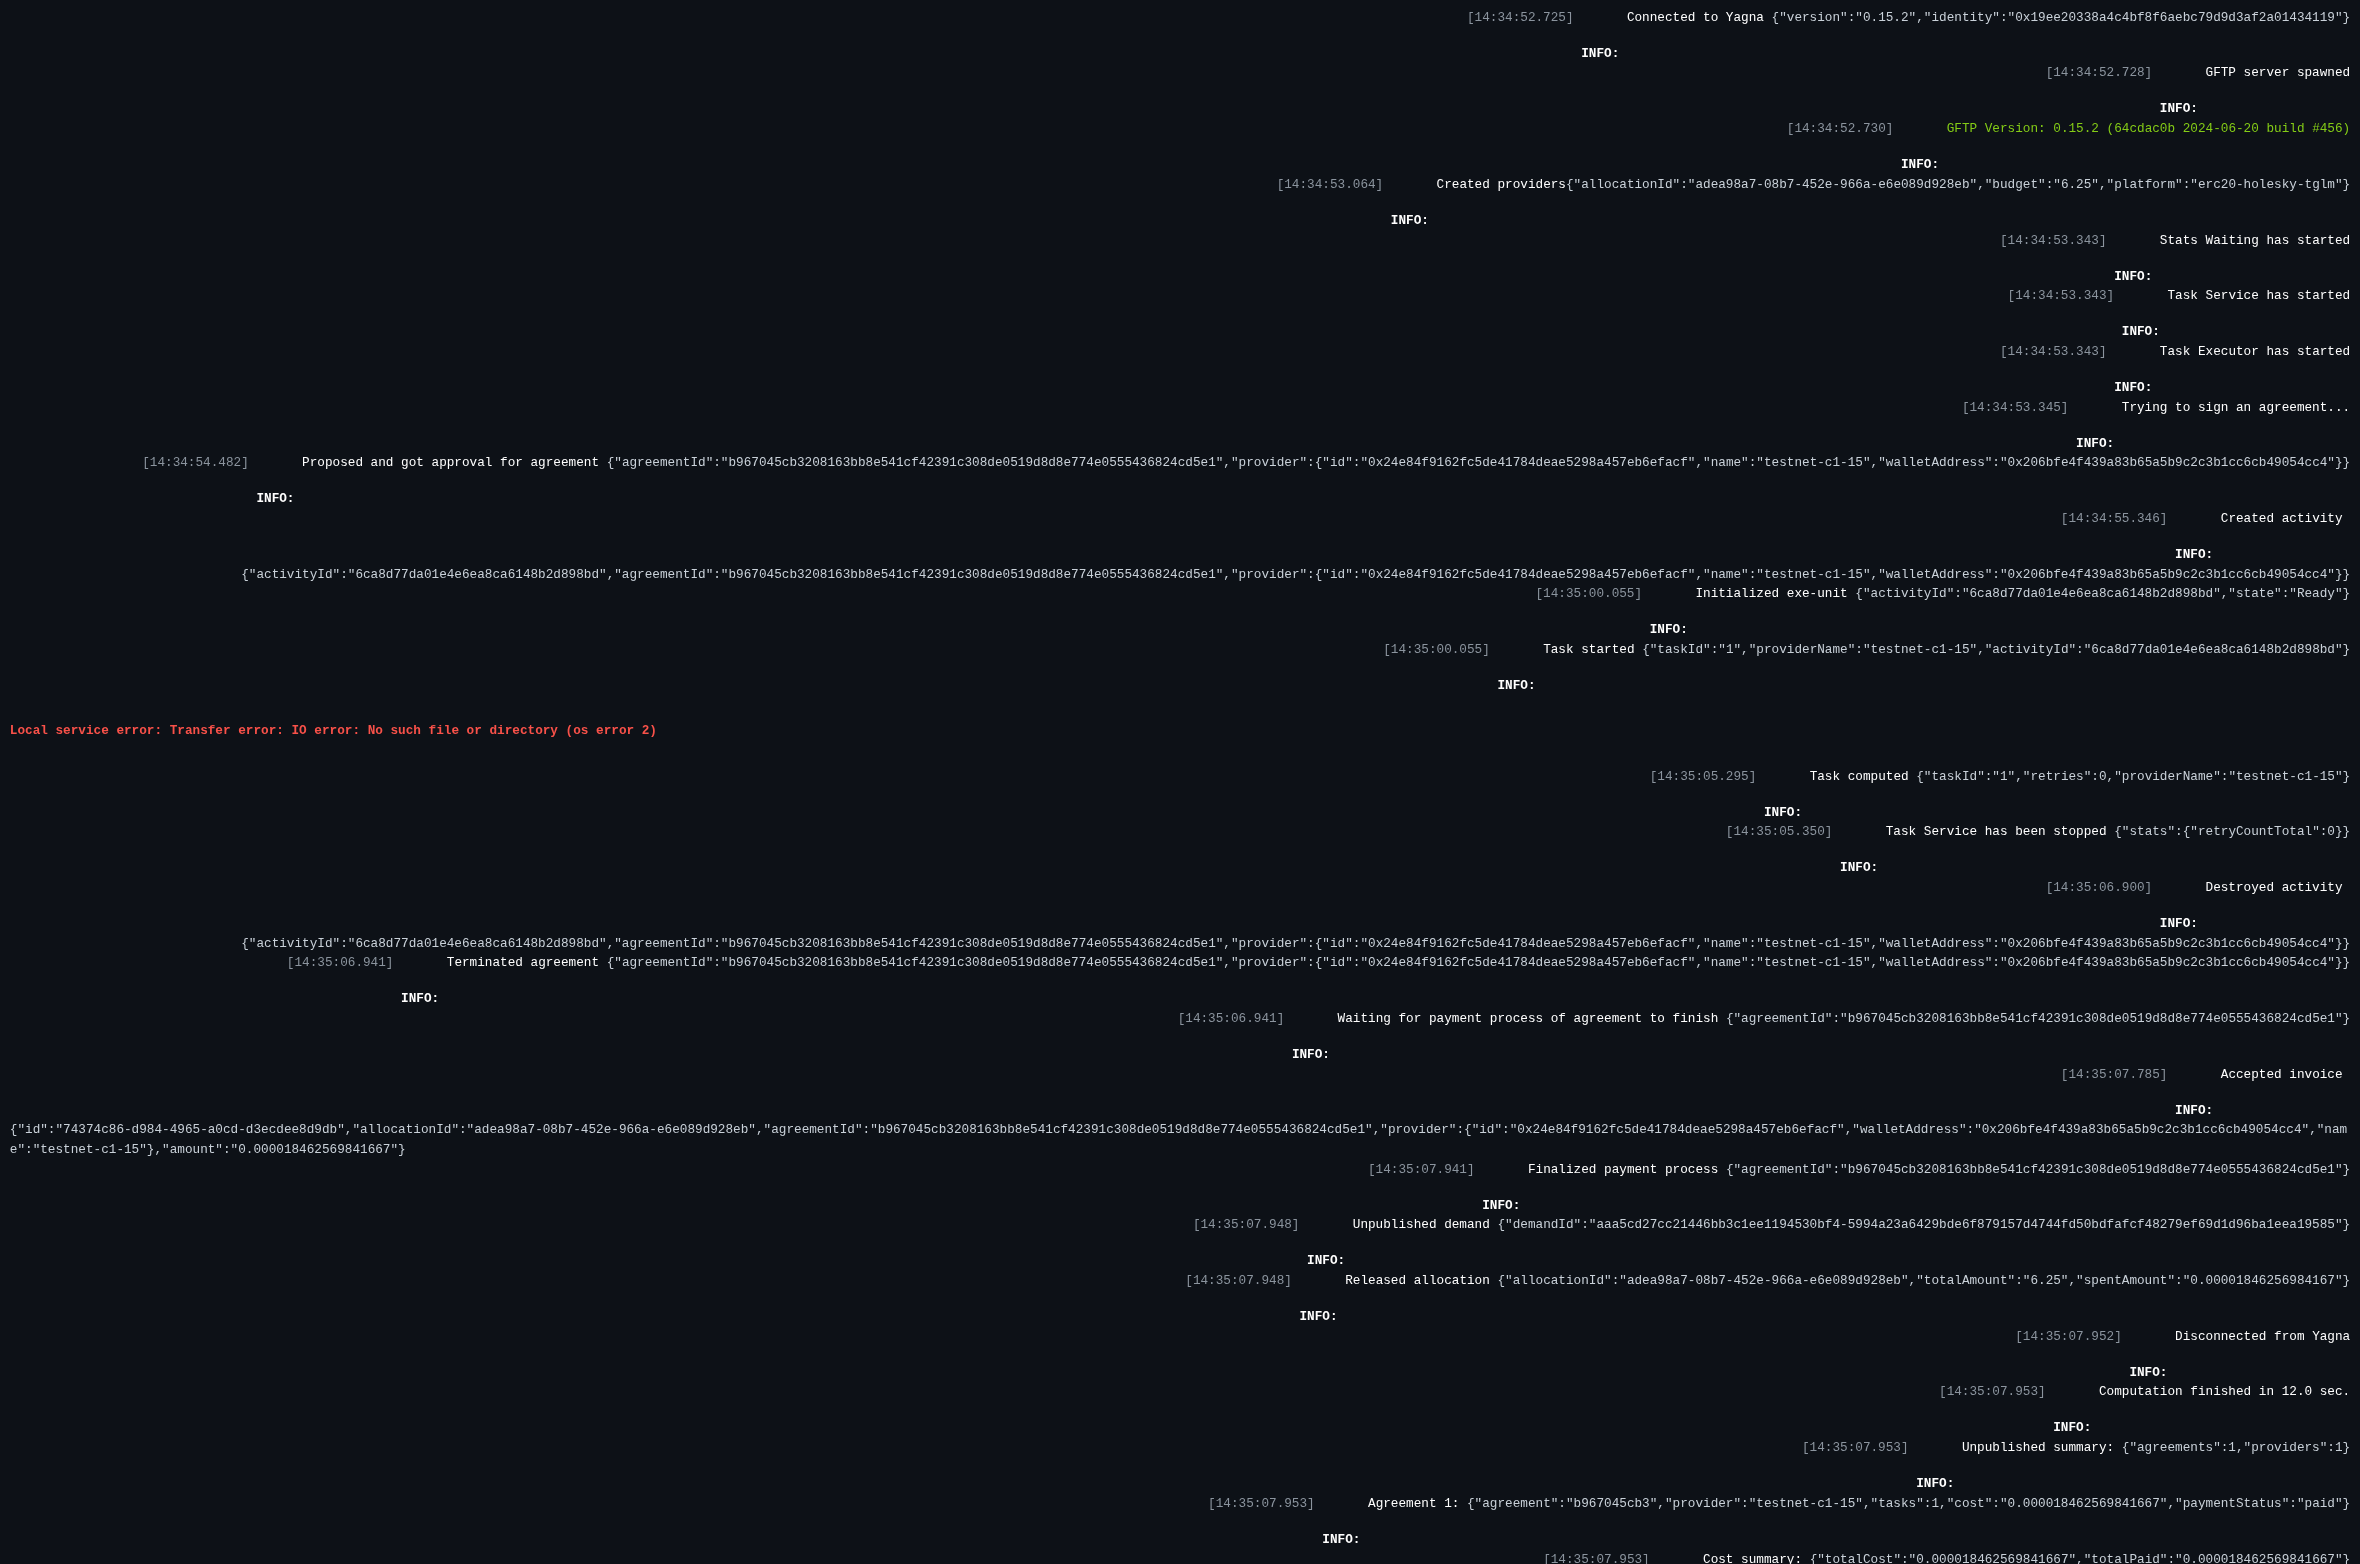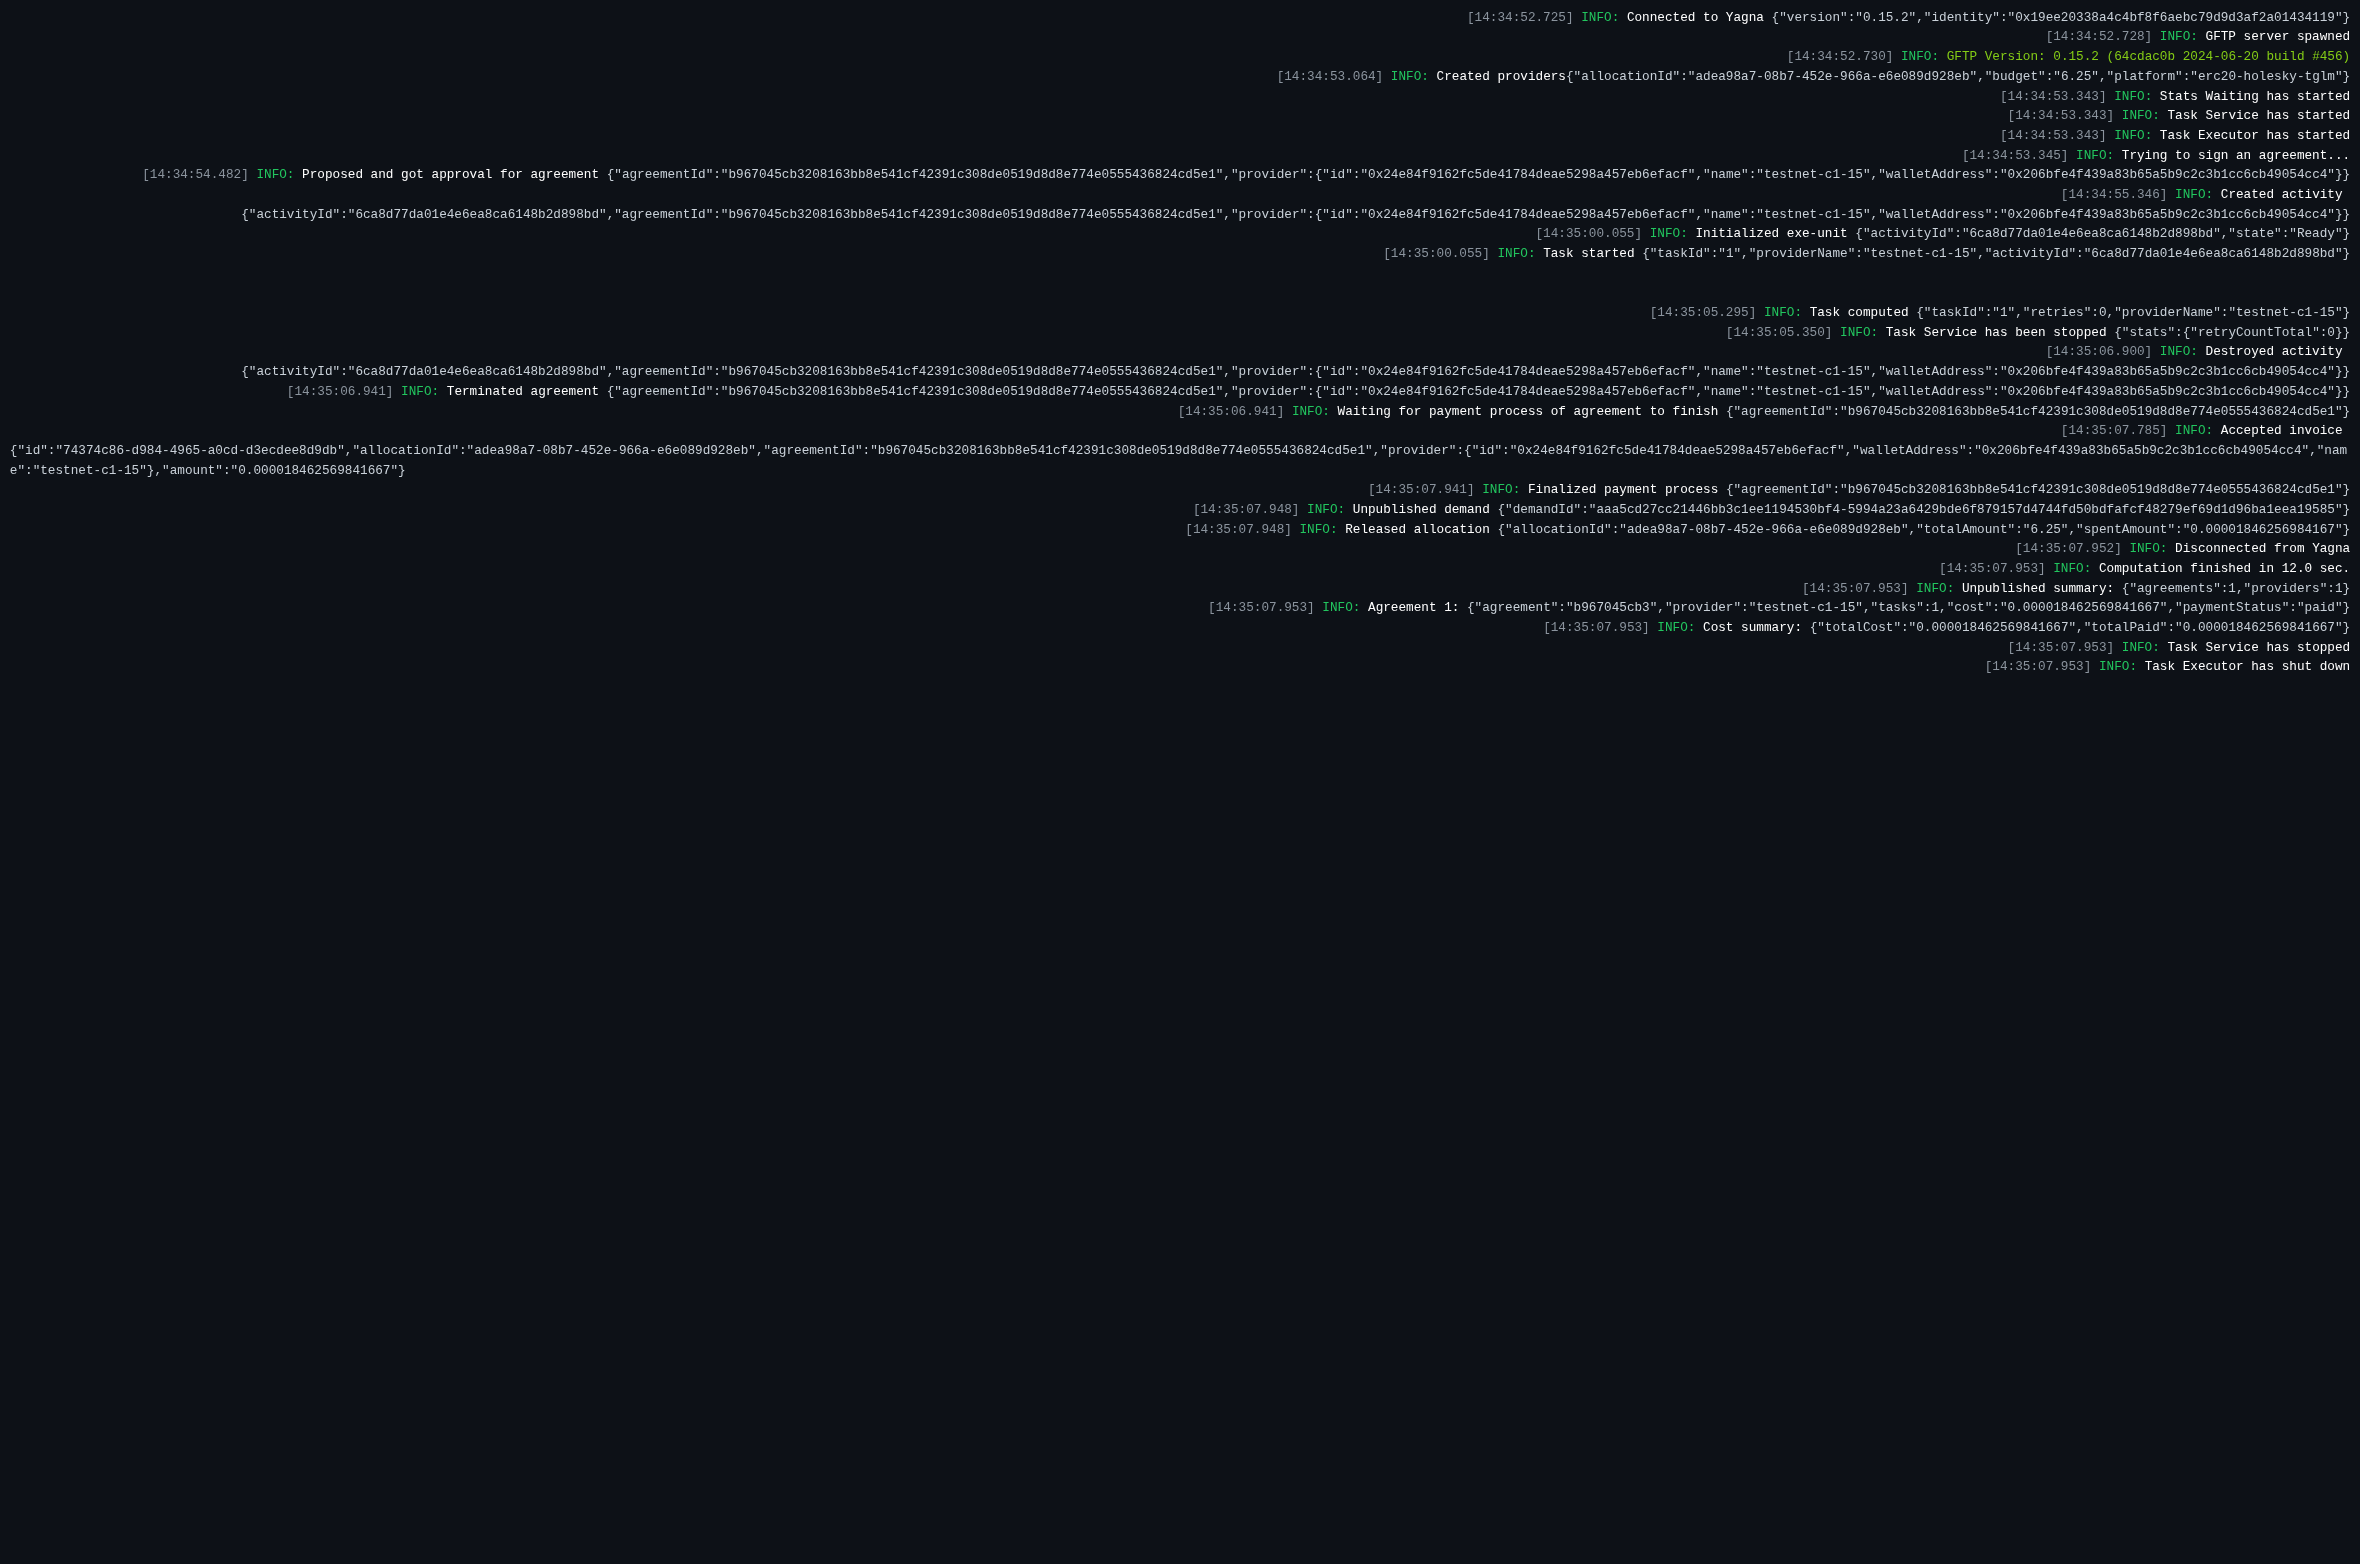--- a/index.html
+++ b/index.html
@@ -17,21 +17,21 @@
       width: 100%;
     }
     .log-line {
       display: flex;
       flex-wrap: wrap;
       white-space: pre-wrap;
       word-break: break-all;
       justify-content: flex-end;
     }
     .ts { color: #8b949e; }
-    .level-info { color: #22c55e; font-weight: normal; }
+    .level-info { color: #ffffff; font-weight: bold; margin-top: 36px; }
     .msg-white { color: #c9d1d9; }
     .msg-cyan { color: #ffffff; }
     .msg-yellow { color: #84cc16; }
     .error-standalone {
       color: #f85149;
       font-weight: bold;
       margin: 5.9px 0;
     }
     .blank-line { height: 1.55em; }
   </style>
@@ -45,20 +45,21 @@
     <div class="log-line"><span class="ts">[14:34:53.064] </span><span class="level-info">INFO: </span><span class="msg-cyan">Created providers</span><span class="msg-white">{"allocationId":"adea98a7-08b7-452e-966a-e6e089d928eb","budget":"6.25","platform":"erc20-holesky-tglm"}</span></div>
     <div class="log-line"><span class="ts">[14:34:53.343] </span><span class="level-info">INFO: </span><span class="msg-cyan">Stats Waiting has started</span></div>
     <div class="log-line"><span class="ts">[14:34:53.343] </span><span class="level-info">INFO: </span><span class="msg-cyan">Task Service has started</span></div>
     <div class="log-line"><span class="ts">[14:34:53.343] </span><span class="level-info">INFO: </span><span class="msg-cyan">Task Executor has started</span></div>
     <div class="log-line"><span class="ts">[14:34:53.345] </span><span class="level-info">INFO: </span><span class="msg-cyan">Trying to sign an agreement...</span></div>
     <div class="log-line"><span class="ts">[14:34:54.482] </span><span class="level-info">INFO: </span><span class="msg-cyan">Proposed and got approval for agreement </span><span class="msg-white">{"agreementId":"b967045cb3208163bb8e541cf42391c308de0519d8d8e774e0555436824cd5e1","provider":{"id":"0x24e84f9162fc5de41784deae5298a457eb6efacf","name":"testnet-c1-15","walletAddress":"0x206bfe4f439a83b65a5b9c2c3b1cc6cb49054cc4"}}</span></div>
     <div class="log-line"><span class="ts">[14:34:55.346] </span><span class="level-info">INFO: </span><span class="msg-cyan">Created activity </span><span class="msg-white">{"activityId":"6ca8d77da01e4e6ea8ca6148b2d898bd","agreementId":"b967045cb3208163bb8e541cf42391c308de0519d8d8e774e0555436824cd5e1","provider":{"id":"0x24e84f9162fc5de41784deae5298a457eb6efacf","name":"testnet-c1-15","walletAddress":"0x206bfe4f439a83b65a5b9c2c3b1cc6cb49054cc4"}}</span></div>
     <div class="log-line"><span class="ts">[14:35:00.055] </span><span class="level-info">INFO: </span><span class="msg-cyan">Initialized exe-unit </span><span class="msg-white">{"activityId":"6ca8d77da01e4e6ea8ca6148b2d898bd","state":"Ready"}</span></div>
     <div class="log-line"><span class="ts">[14:35:00.055] </span><span class="level-info">INFO: </span><span class="msg-cyan">Task started </span><span class="msg-white">{"taskId":"1","providerName":"testnet-c1-15","activityId":"6ca8d77da01e4e6ea8ca6148b2d898bd"}</span></div>
     <div class="blank-line"></div>
+    <div class="error-standalone">  Local service error: Transfer error: IO error: No such file or directory (os error 2)</div>
     <div class="blank-line"></div>
     <div class="log-line"><span class="ts">[14:35:05.295] </span><span class="level-info">INFO: </span><span class="msg-cyan">Task computed </span><span class="msg-white">{"taskId":"1","retries":0,"providerName":"testnet-c1-15"}</span></div>
     <div class="log-line"><span class="ts">[14:35:05.350] </span><span class="level-info">INFO: </span><span class="msg-cyan">Task Service has been stopped </span><span class="msg-white">{"stats":{"retryCountTotal":0}}</span></div>
     <div class="log-line"><span class="ts">[14:35:06.900] </span><span class="level-info">INFO: </span><span class="msg-cyan">Destroyed activity </span><span class="msg-white">{"activityId":"6ca8d77da01e4e6ea8ca6148b2d898bd","agreementId":"b967045cb3208163bb8e541cf42391c308de0519d8d8e774e0555436824cd5e1","provider":{"id":"0x24e84f9162fc5de41784deae5298a457eb6efacf","name":"testnet-c1-15","walletAddress":"0x206bfe4f439a83b65a5b9c2c3b1cc6cb49054cc4"}}</span></div>
     <div class="log-line"><span class="ts">[14:35:06.941] </span><span class="level-info">INFO: </span><span class="msg-cyan">Terminated agreement </span><span class="msg-white">{"agreementId":"b967045cb3208163bb8e541cf42391c308de0519d8d8e774e0555436824cd5e1","provider":{"id":"0x24e84f9162fc5de41784deae5298a457eb6efacf","name":"testnet-c1-15","walletAddress":"0x206bfe4f439a83b65a5b9c2c3b1cc6cb49054cc4"}}</span></div>
     <div class="log-line"><span class="ts">[14:35:06.941] </span><span class="level-info">INFO: </span><span class="msg-cyan">Waiting for payment process of agreement to finish </span><span class="msg-white">{"agreementId":"b967045cb3208163bb8e541cf42391c308de0519d8d8e774e0555436824cd5e1"}</span></div>
     <div class="log-line"><span class="ts">[14:35:07.785] </span><span class="level-info">INFO: </span><span class="msg-cyan">Accepted invoice </span><span class="msg-white">{"id":"74374c86-d984-4965-a0cd-d3ecdee8d9db","allocationId":"adea98a7-08b7-452e-966a-e6e089d928eb","agreementId":"b967045cb3208163bb8e541cf42391c308de0519d8d8e774e0555436824cd5e1","provider":{"id":"0x24e84f9162fc5de41784deae5298a457eb6efacf","walletAddress":"0x206bfe4f439a83b65a5b9c2c3b1cc6cb49054cc4","name":"testnet-c1-15"},"amount":"0.000018462569841667"}</span></div>
     <div class="log-line"><span class="ts">[14:35:07.941] </span><span class="level-info">INFO: </span><span class="msg-cyan">Finalized payment process </span><span class="msg-white">{"agreementId":"b967045cb3208163bb8e541cf42391c308de0519d8d8e774e0555436824cd5e1"}</span></div>
     <div class="log-line"><span class="ts">[14:35:07.948] </span><span class="level-info">INFO: </span><span class="msg-cyan">Unpublished demand </span><span class="msg-white">{"demandId":"aaa5cd27cc21446bb3c1ee1194530bf4-5994a23a6429bde6f879157d4744fd50bdfafcf48279ef69d1d96ba1eea19585"}</span></div>
     <div class="log-line"><span class="ts">[14:35:07.948] </span><span class="level-info">INFO: </span><span class="msg-cyan">Released allocation </span><span class="msg-white">{"allocationId":"adea98a7-08b7-452e-966a-e6e089d928eb","totalAmount":"6.25","spentAmount":"0.00001846256984167"}</span></div>

